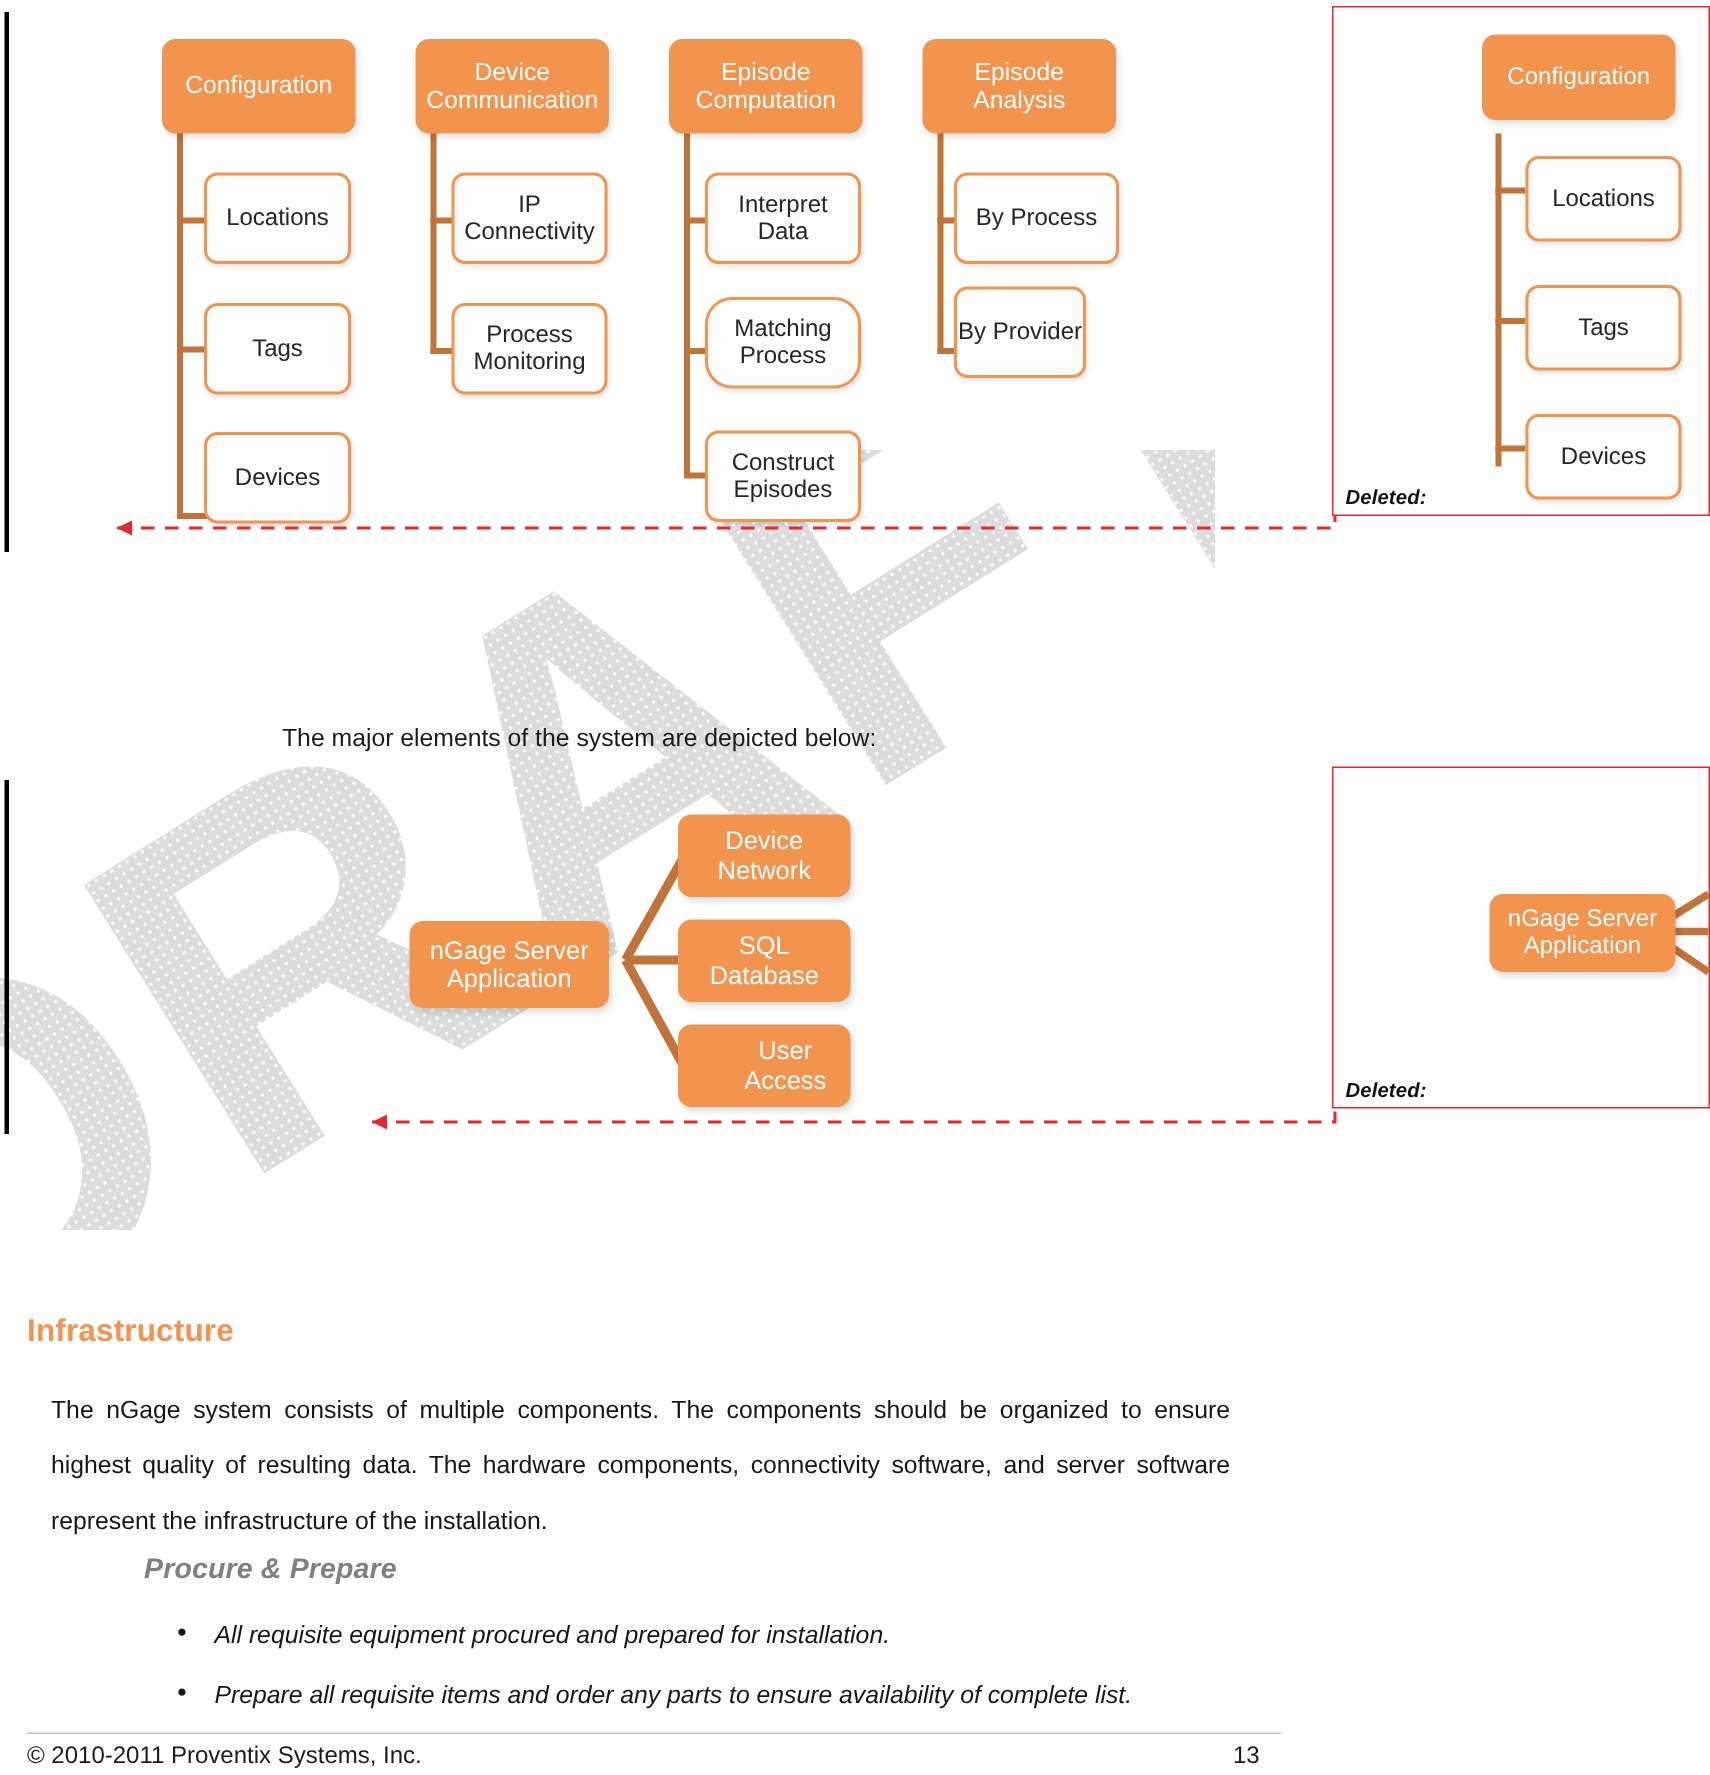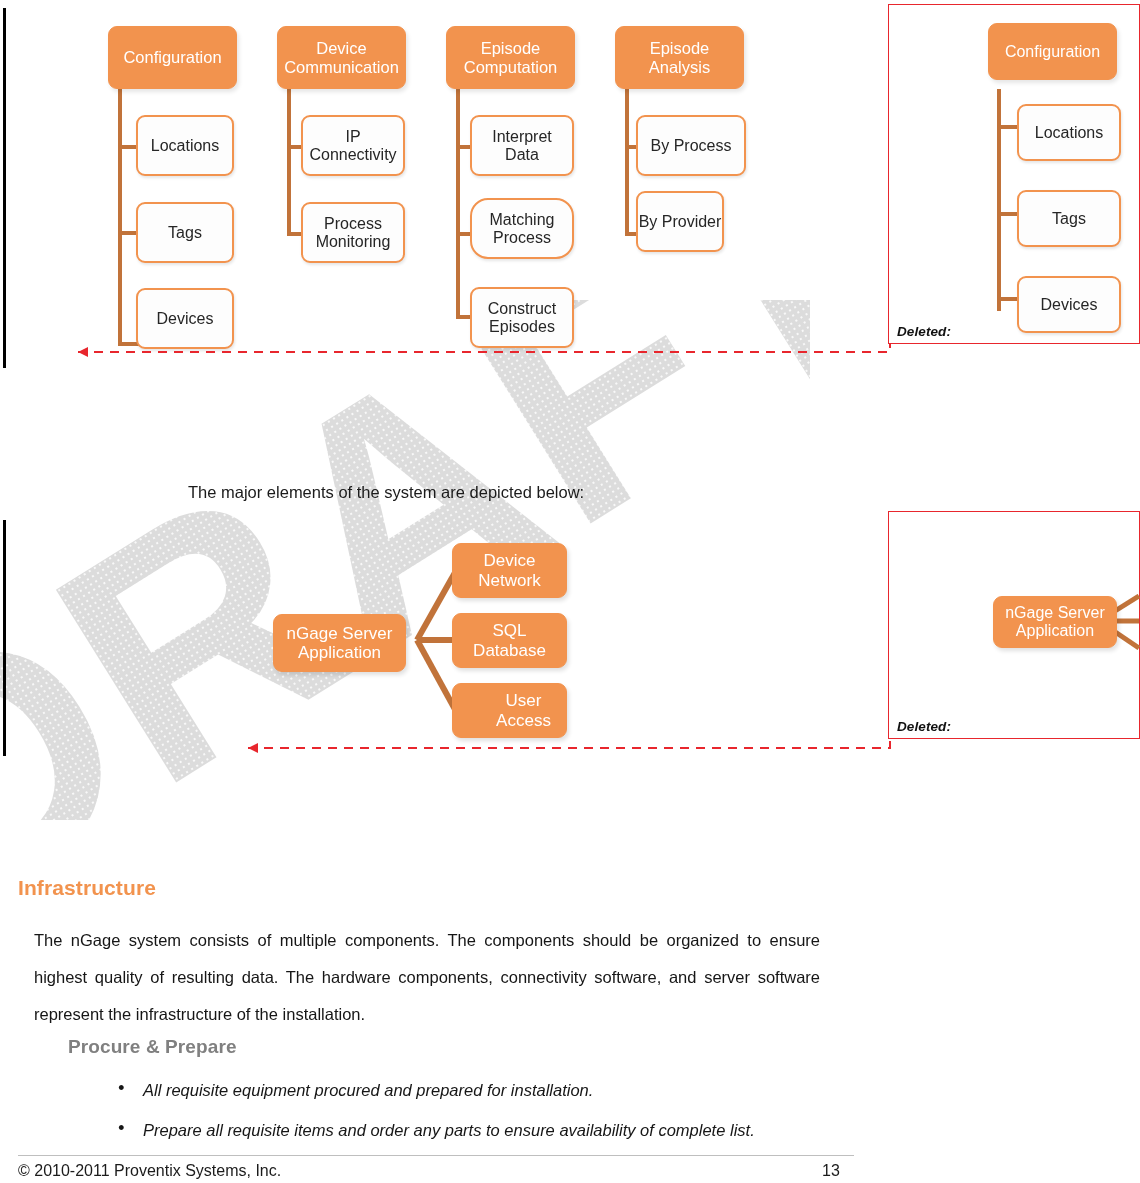--- a/index.html
+++ b/index.html
@@ -280,21 +280,21 @@
 Application</div>
   <span class="deleted-label">Deleted:</span>
 </div>
 
 <div class="heading1" style="left:18px;top:876px;">Infrastructure</div>
 
 <div class="body-block" style="left:18px;top:906px;width:818px;">
   <p>The nGage system consists of multiple components. The components should be organized to ensure highest quality of resulting data. The hardware components, connectivity software, and server software represent the infrastructure of the installation.</p>
 </div>
 
-<div class="heading2" style="left:68px;top:1036px;">Procure &amp; Prepare</div>
+<div class="heading2" style="left:96px;top:1036px;font-style:italic;">Procure &amp; Prepare</div>
 
 <ul class="bullet-list" style="left:110px;top:1081px;width:740px;">
   <li>All requisite equipment procured and prepared for installation.</li>
   <li>Prepare all requisite items and order any parts to ensure availability of complete list.</li>
 </ul>
 
 <div class="footer-rule"></div>
 <div class="footer-left">© 2010-2011 Proventix Systems, Inc.</div>
 <div class="footer-page">13</div>
 

